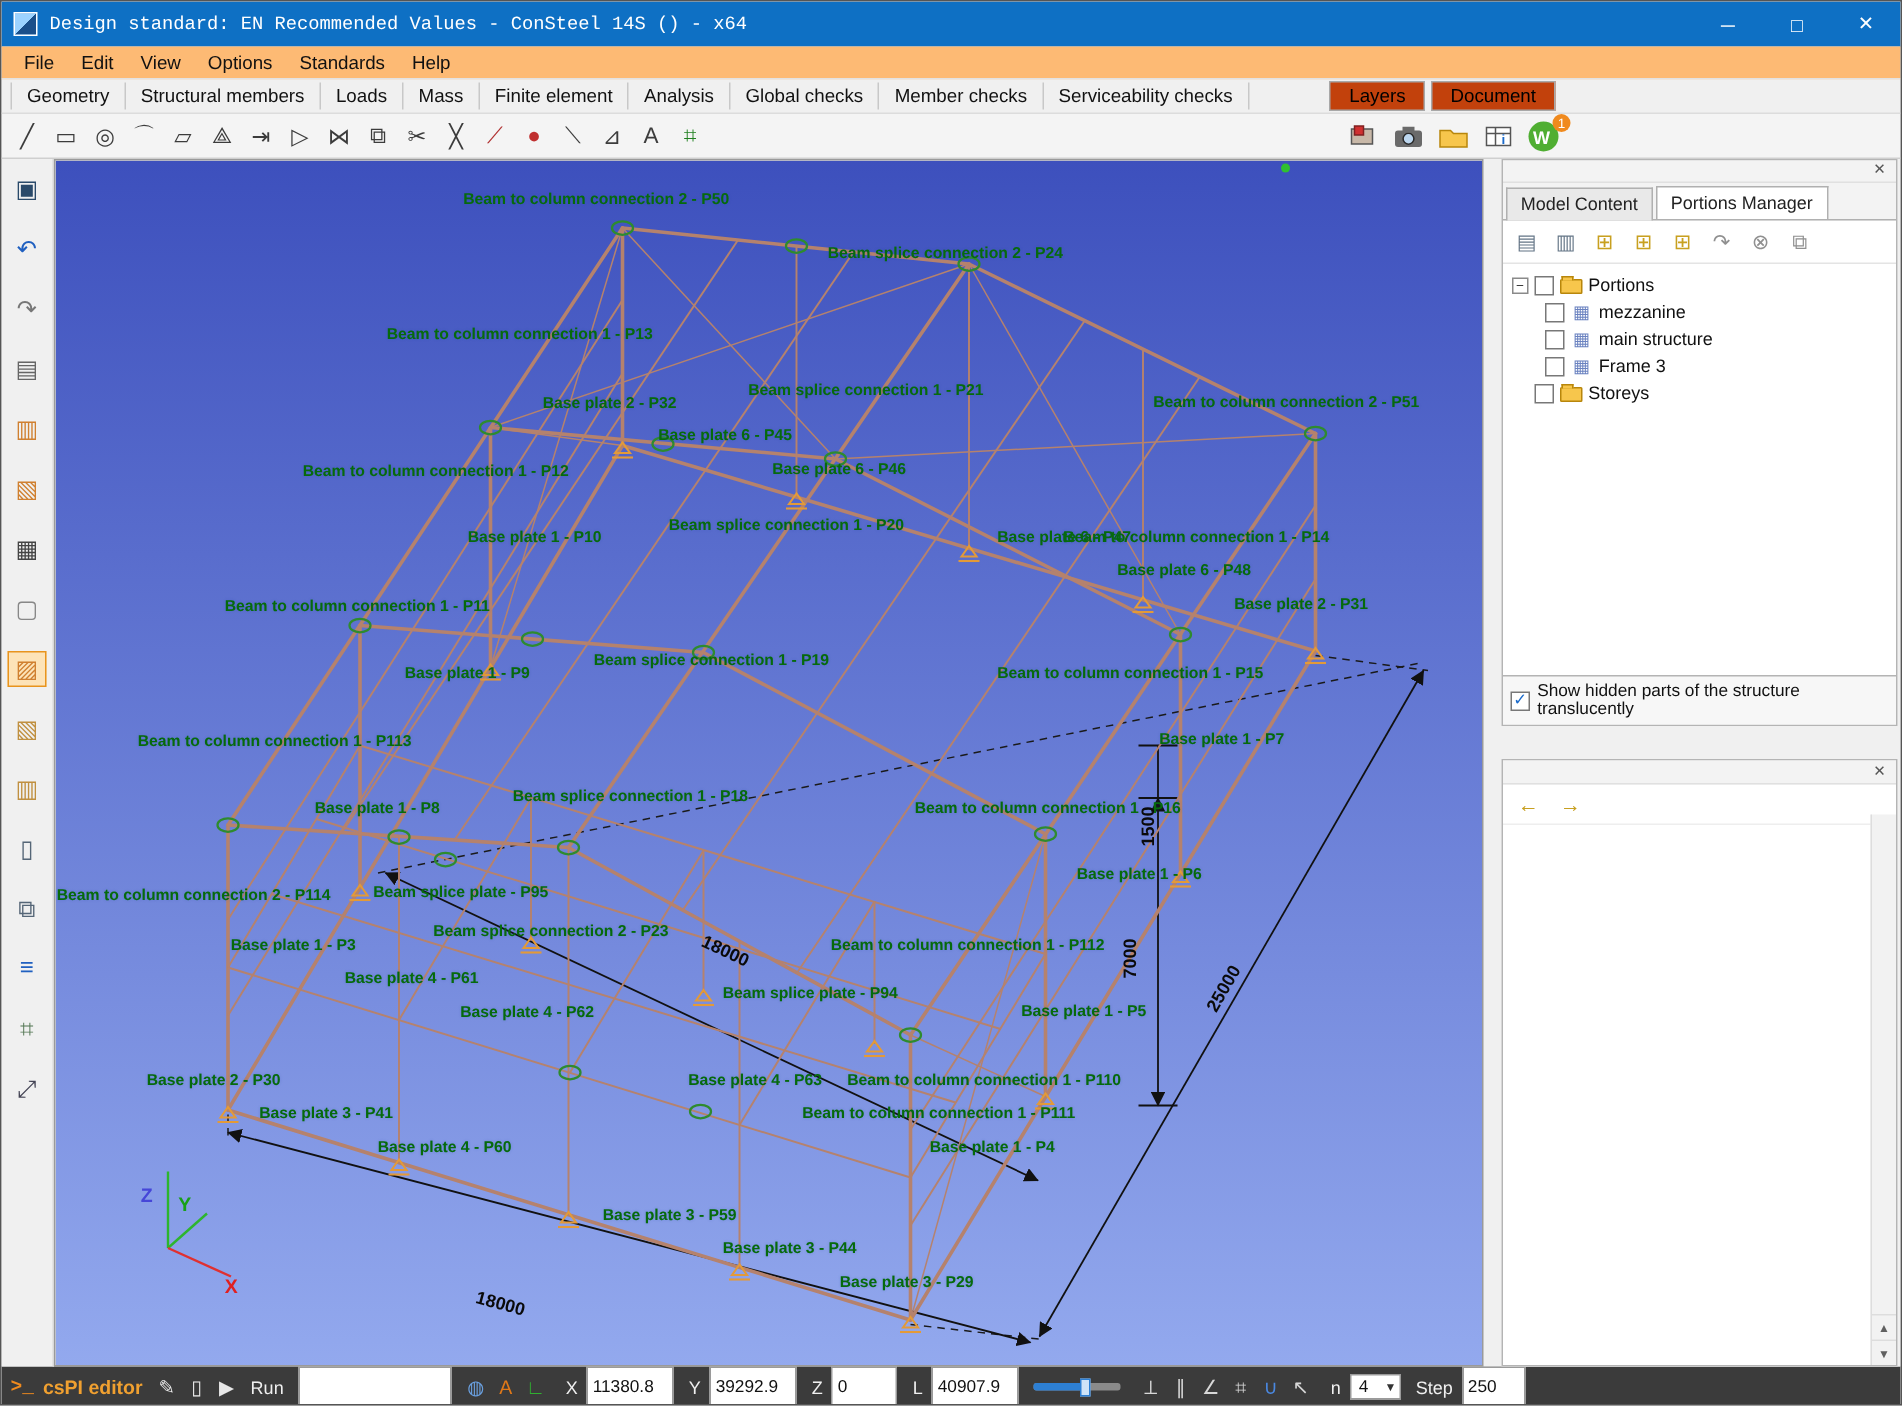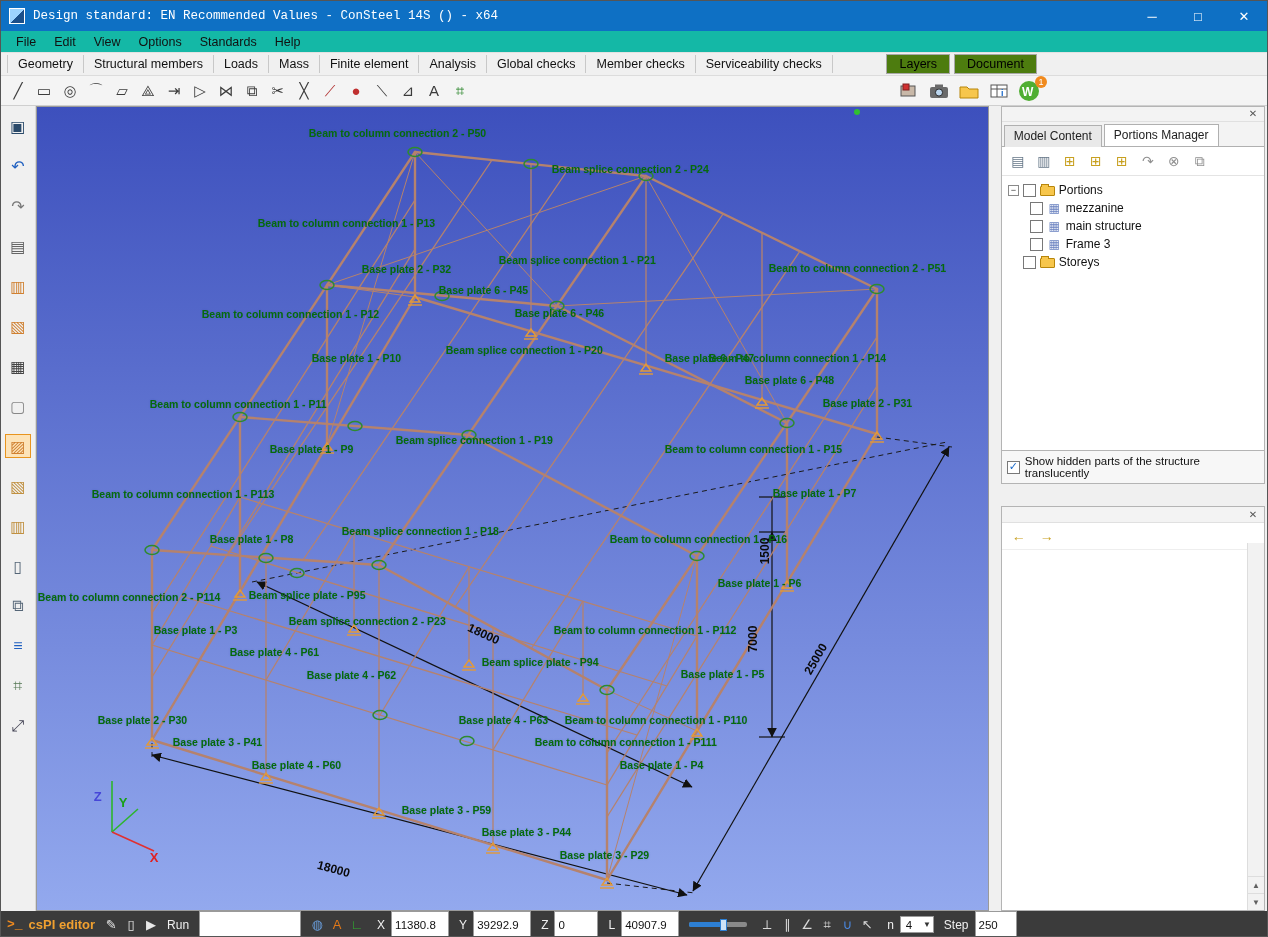--- a/index.html
+++ b/index.html
@@ -7,29 +7,29 @@
   .window{width:1268px;height:937px;background:#f0f0f0;position:relative;overflow:hidden;border:1px solid #555;}
 
   
   .titlebar{height:30px;background:#0e70c4;color:#fff;display:flex;align-items:center;padding-left:8px;font-size:12.5px;}
   .app-icon{width:16px;height:16px;border:1px solid #fff;background:linear-gradient(135deg,#9cd3ff 0 50%,#1a4f8a 50% 100%);margin-right:8px;flex:none;}
   .titlebar .title{flex:1;white-space:nowrap;overflow:hidden;font-family:Liberation Mono, monospace;}
   .win-controls{display:flex;height:30px;}
   .win-controls .win-btn{width:46px;height:30px;display:flex;align-items:center;justify-content:center;font-size:13px;color:#fff;cursor:default;}
 
   
-  .menubar{height:22px;background:#14b8a6;display:flex;align-items:center;padding-left:6px;border-bottom:1px solid #e2e2e2;}
+  .menubar{height:22px;background:#fdba74;display:flex;align-items:center;padding-left:6px;border-bottom:1px solid #e2e2e2;}
   .menubar .menu-item{font-size:12.5px;color:#111;padding:2px 9px;}
 
   
   .tabbar{height:23px;background:#f0f0f0;display:flex;align-items:center;padding-left:6px;border-bottom:1px solid #dcdcdc;}
   .tabbar .rtab{font-size:12.5px;color:#111;padding:2px 10px;border-right:1px solid #c8c8c8;}
   .tabbar .rtab:first-child{border-left:1px solid #c8c8c8;}
   .tabbar-right{margin-left:auto;margin-right:230px;display:flex;gap:4px;}
-  .tabbar-right .rb-btn{font-size:12.5px;padding:2px 12px;border:1px solid #a8a8a8;background:#4d7c0f;}
+  .tabbar-right .rb-btn{font-size:12.5px;padding:2px 12px;border:1px solid #a8a8a8;background:#c2410c;}
 
   
   .toolbar{height:30px;background:#f4f4f4;border-bottom:1px solid #cfcfcf;display:flex;align-items:center;padding-left:4px;}
   .toolbar .tb-group{display:flex;align-items:center;}
   .icon{display:inline-flex;align-items:center;justify-content:center;width:26px;height:24px;font-size:15px;color:#3c3c3c;cursor:default;}
   .toolbar-right{margin-left:auto;margin-right:226px;display:flex;align-items:center;gap:6px;}
   .mini-svg{width:24px;height:22px;display:inline-flex;align-items:center;justify-content:center;}
   .logo-badge{position:absolute;top:-4px;right:-6px;background:#f08a1e;color:#fff;font-size:9px;border-radius:50%;width:12px;height:12px;display:flex;align-items:center;justify-content:center;}
 
   

